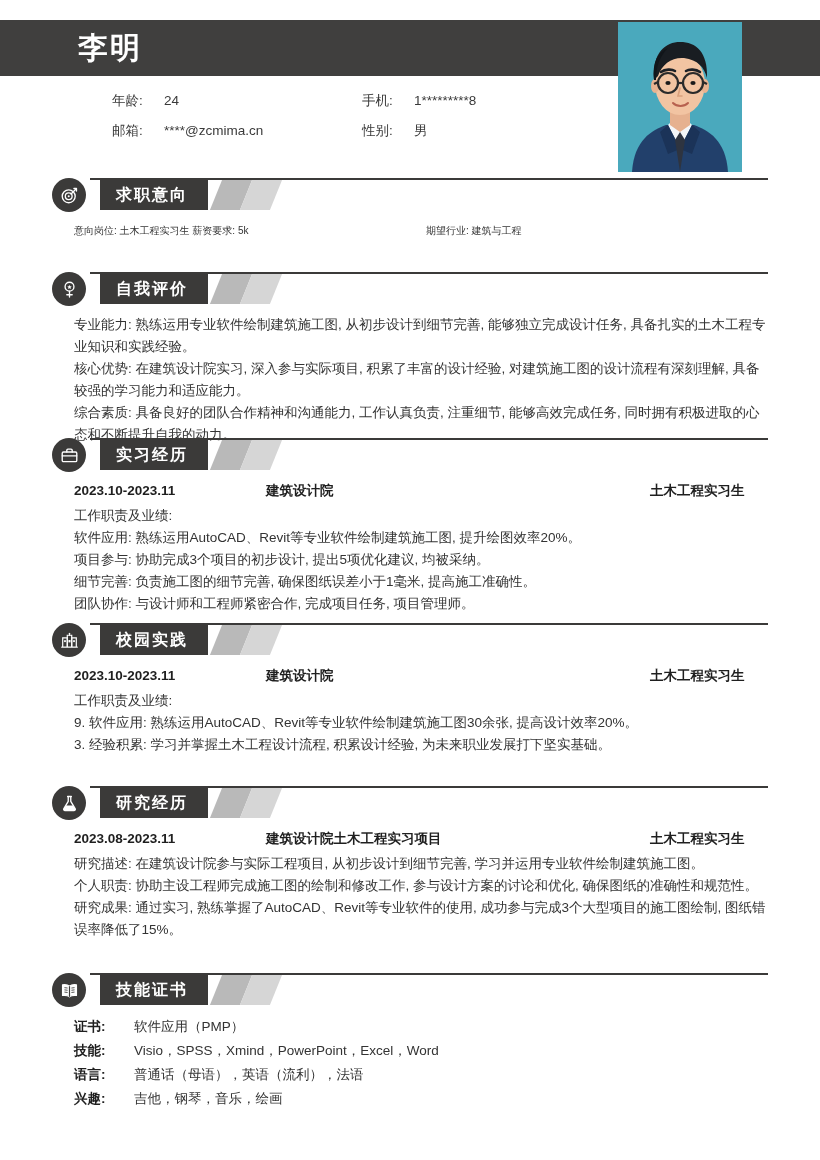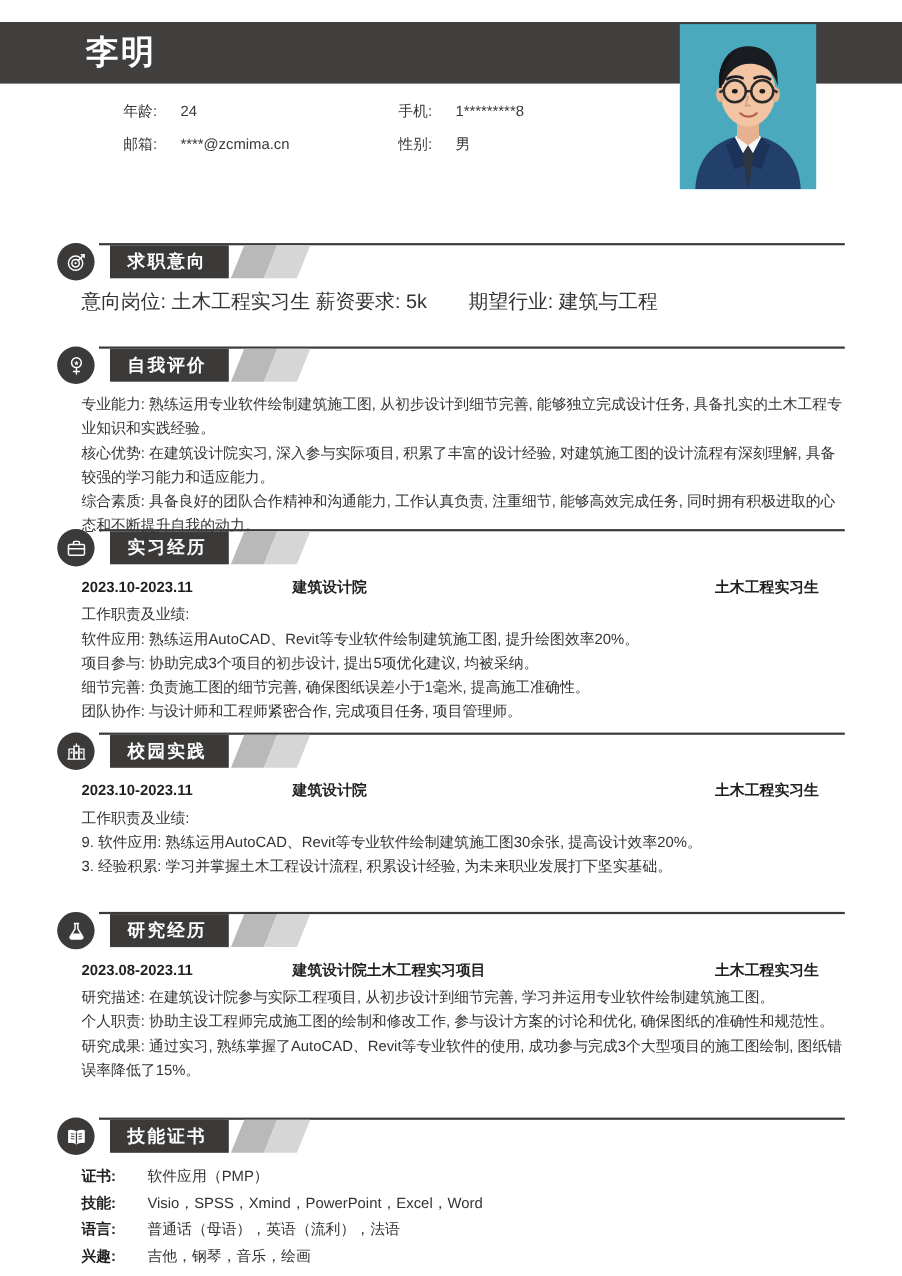--- a/index.html
+++ b/index.html
@@ -80,21 +80,20 @@
   }
   .contact-value {
     margin-left: 8px;
   }
 
   
   .section {
     position: absolute;
     left: 52px;
     width: 716px;
-    margin-top: 43px;
   }
   .sec-rule {
     position: absolute;
     left: 38px;
     top: 0px;
     width: 678px;
     height: 2px;
     background: #3b3a39;
   }
   .sec-head {
@@ -185,21 +184,21 @@
     min-width: 52px;
     color: #1f1f1f;
   }
   .kv-v {
     margin-left: 8px;
     color: #333;
   }
 
   .objective-row {
     display: flex;
-    font-size: 18px;
+    font-size: 10px;
   }
   .obj-left { width: 352px; }
 </style>
 </head>
 <body>
 
 <div class="page">
 
   <div class="header-bar"></div>
   <div class="header-name">李明</div>

